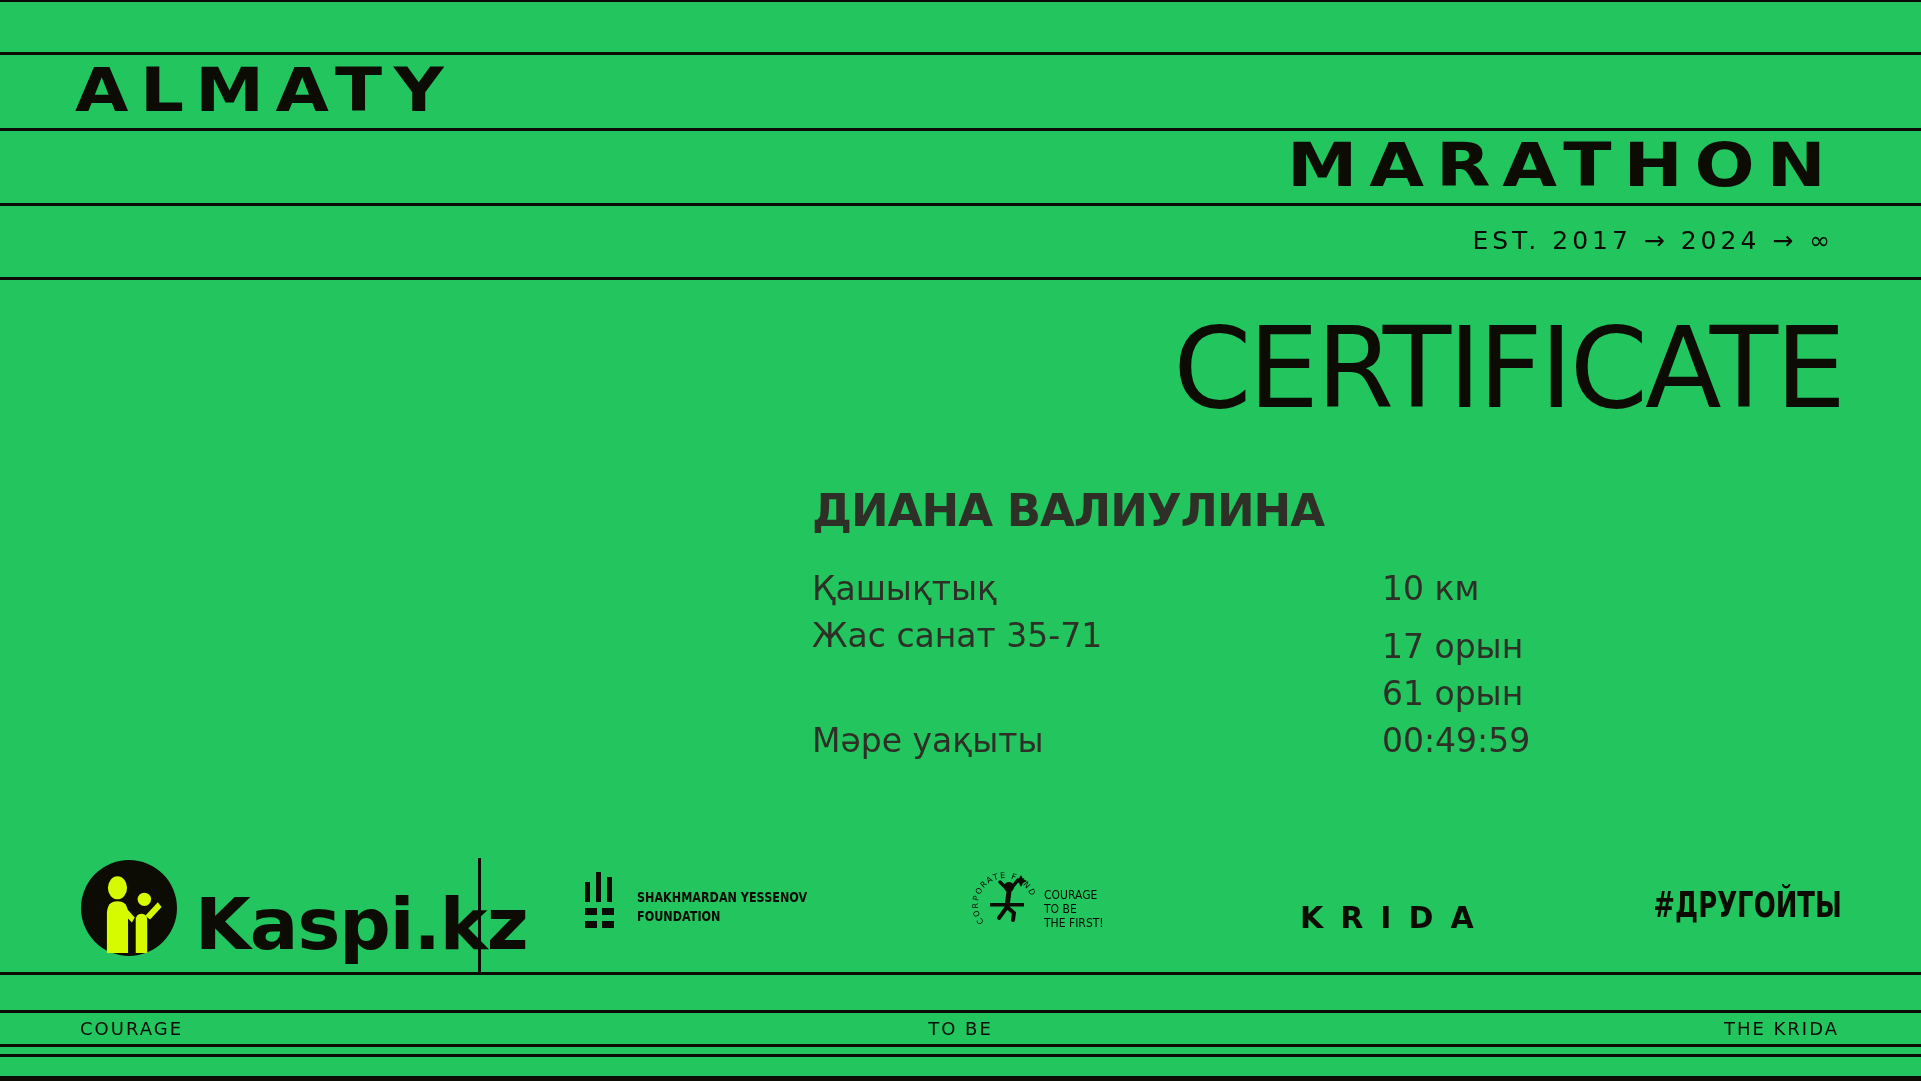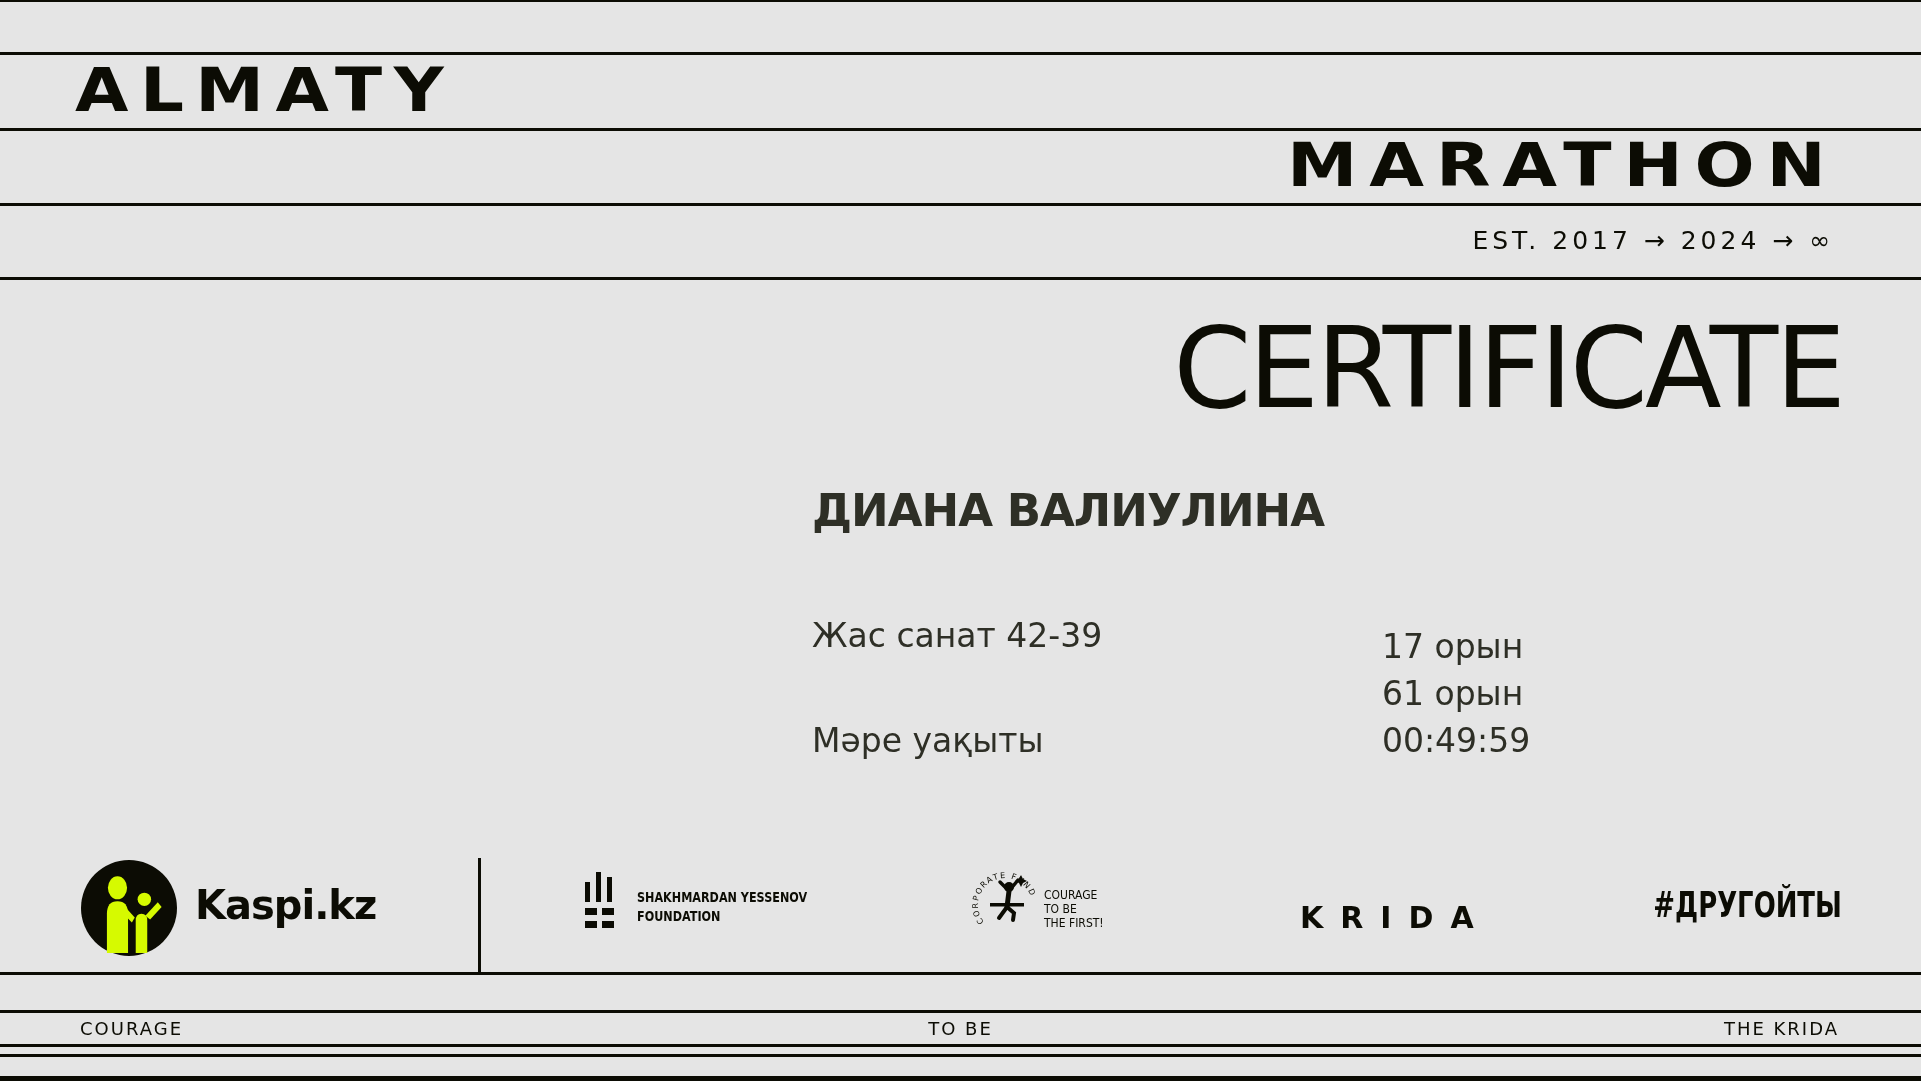--- a/index.html
+++ b/index.html
@@ -1,19 +1,19 @@
 <!DOCTYPE html>
 <html><head>
 <meta charset="utf-8">
 <style>
   html,body{margin:0;padding:0;}
   .page{
     position:relative;
     width:1921px;height:1081px;
-    background:#e5e5e5;
+    background:#22c55e;
     overflow:hidden;
     font-family:"DejaVu Sans","Liberation Sans",sans-serif;
     color:#0c0c04;
   }
   .hline{position:absolute;left:0;right:0;height:3px;background:#0c0c04;}
   .hline.thin{height:2px;}
   .top-border{top:0;}
   .l1{top:52px;}
   .l2{top:128px;}
   .l3{top:203px;}
@@ -39,21 +39,21 @@
        font-weight:700;letter-spacing:-1px;color:#2e2f26;white-space:nowrap;text-align:right;}
 
   .stat-row{position:absolute;left:812px;width:780px;font-size:33px;line-height:1;
        color:#2e2f26;}
   .stat-row .stat-value{position:absolute;left:570px;top:0;white-space:nowrap;}
   .stat-row .stat-value.down{top:11px;}
   .r1{top:572px;} .r2{top:619px;} .r3{top:677px;} .r4{top:724px;}
 
   
   .kaspi-circle{position:absolute;left:81px;top:860px;width:96px;height:96px;}
-  .kaspi-word{position:absolute;left:195px;top:882px;font-size:40px;font-weight:700;
+  .kaspi-word{position:absolute;left:195px;top:882px;font-size:72px;font-weight:700;
        letter-spacing:-1px;}
   .vdivider{position:absolute;left:478px;top:858px;width:3px;height:117px;background:#0c0c04;}
 
   .yessenov-icon{position:absolute;left:585px;top:872px;width:30px;height:58px;}
   .yessenov-text{position:absolute;left:637px;top:888px;font-size:14px;font-weight:700;
        line-height:19px;letter-spacing:0;transform:scaleX(0.8);transform-origin:0 0;
        white-space:nowrap;}
 
   .fund-icon{position:absolute;left:972px;top:866px;width:66px;height:66px;}
   .fund-motto{position:absolute;left:1044px;top:888px;font-size:12px;line-height:14px;
@@ -85,22 +85,26 @@
   <div class="hline l8"></div>
   <div class="bottom-bar"></div>
 
   <div class="brand-row almaty">ALMATY</div>
   <div class="brand-row marathon">MARATHON</div>
   <div class="est">EST. 2017 → 2024 → ∞</div>
 
   <div class="cert-title">CERTIFICATE</div>
   <div class="runner-name">ДИАНА ВАЛИУЛИНА</div>
 
+  <div class="stat-row r1">
+    <span class="stat-label">Қашықтық</span>
+    <span class="stat-value">10 км</span>
+  </div>
   <div class="stat-row r2">
-    <span class="stat-label">Жас санат 42-39</span>
+    <span class="stat-label">Жас санат 35-71</span>
     <span class="stat-value down">17 орын</span>
   </div>
   <div class="stat-row r3">
     <span class="stat-value">61 орын</span>
   </div>
   <div class="stat-row r4">
     <span class="stat-label">Мәре уақыты</span>
     <span class="stat-value">00:49:59</span>
   </div>
 

